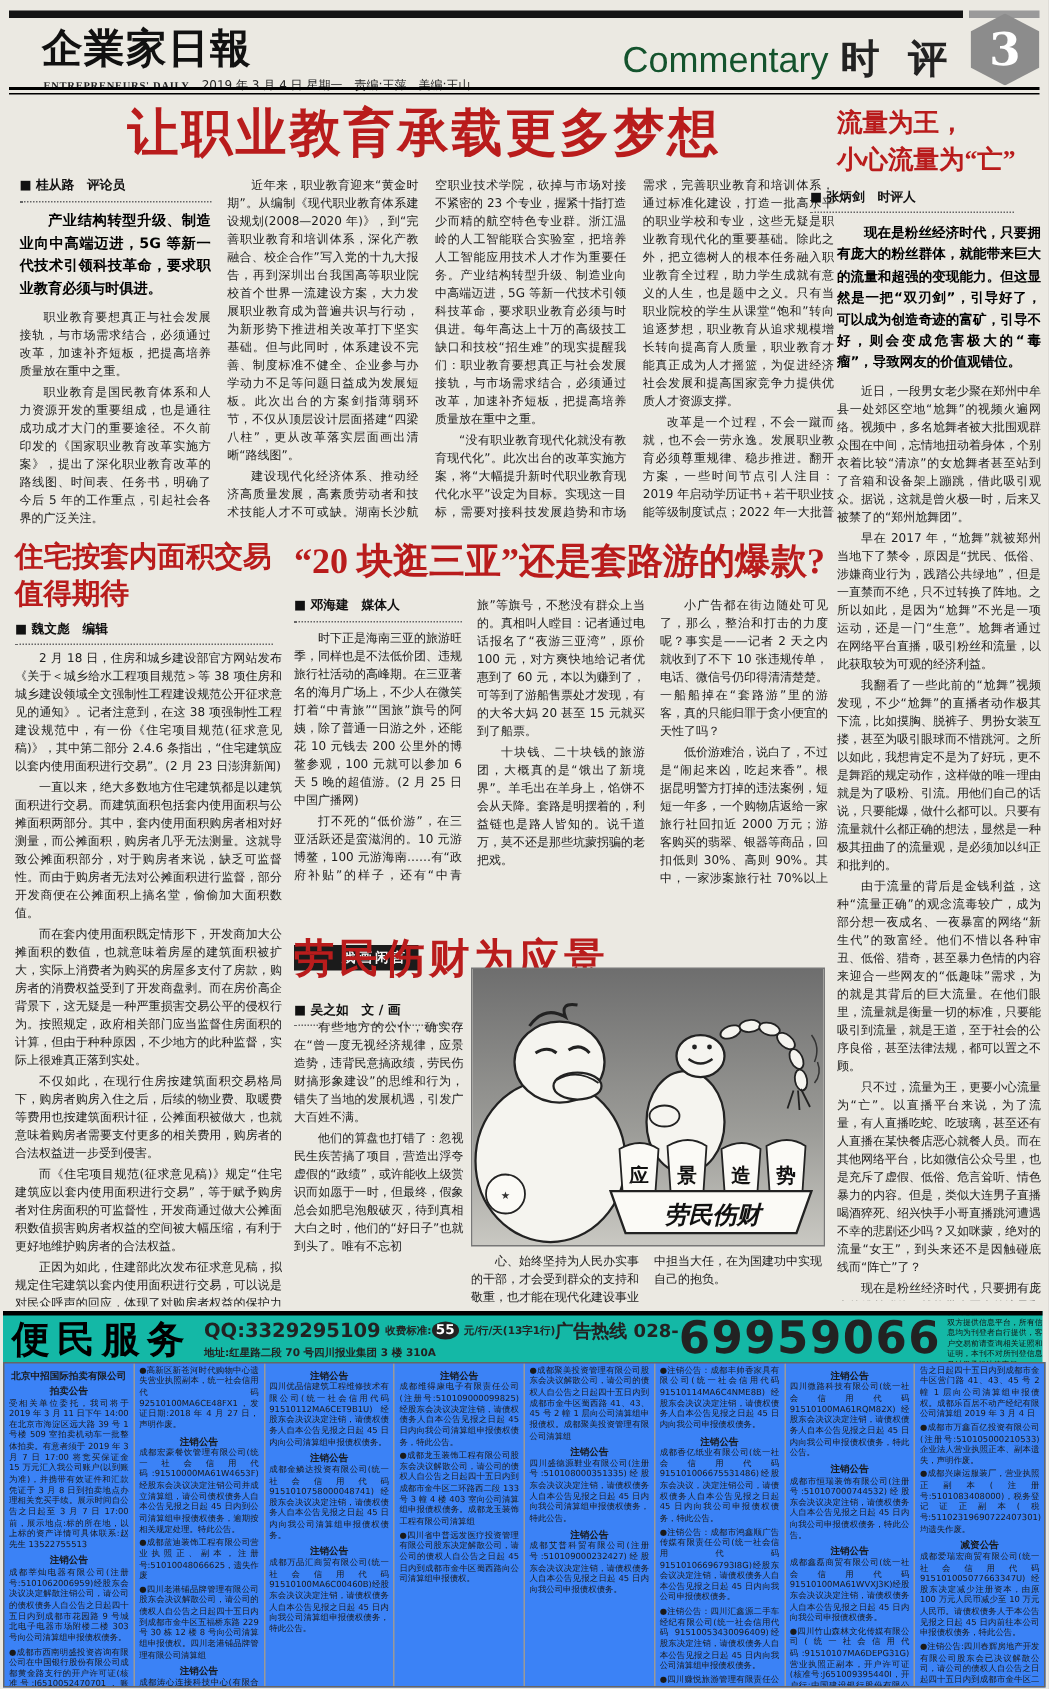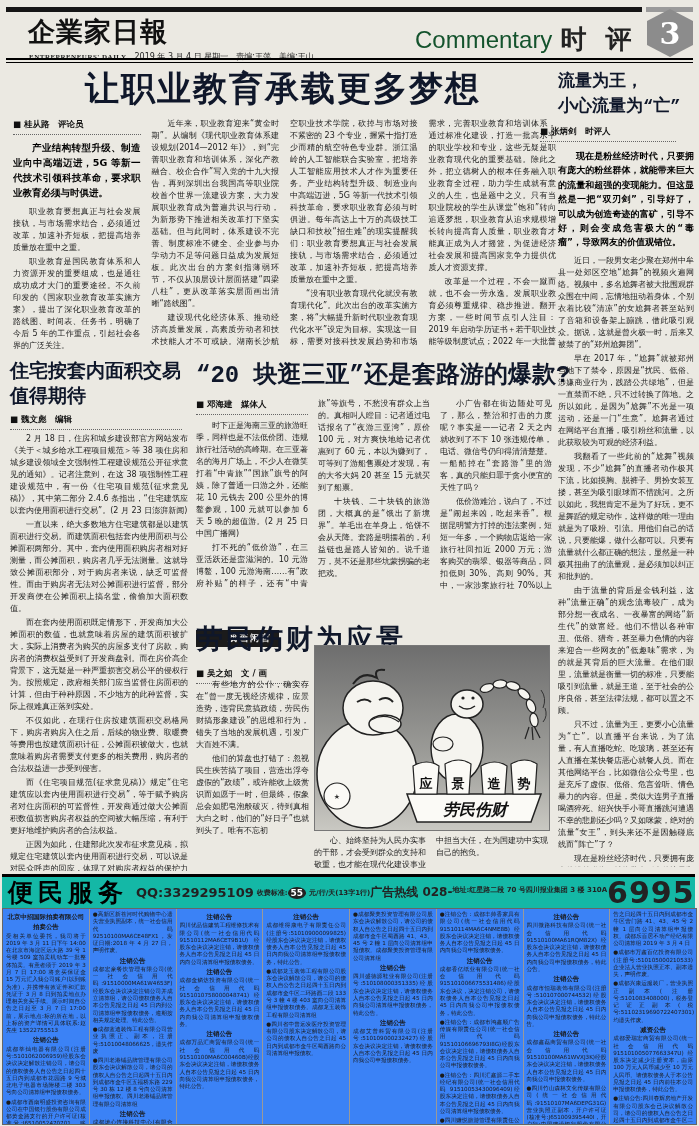--- a/index.html
+++ b/index.html
@@ -13,42 +13,42 @@
   .logo-en{font-size:7px;font-weight:bold;color:#222;letter-spacing:.5px;font-family:"Liberation Serif",serif;}
   .dateline{font-size:8px;color:#222;margin-left:8px;}
   .section-en{font-size:24px;color:#14532d;font-family:"Liberation Sans",sans-serif;}
   .section-cn{font-size:26px;font-weight:900;font-family:"DejaVu Serif",serif;letter-spacing:5px;margin-left:8px;}
   .hexagon{width:46px;height:48px;background:#8c8c8c;clip-path:polygon(50% 0,100% 25%,100% 75%,50% 100%,0 75%,0 25%);
            display:flex;align-items:center;justify-content:center;color:#fff;font-size:30px;font-weight:900;
            font-family:"DejaVu Serif",serif;}
   .rule2{border-top:2px solid #000;}
   .rule1{border-top:1px solid #000;}
   
-  .headline{font-family:Liberation Mono, monospace;font-weight:900;color:#0f172a;}
+  .headline{font-family:Liberation Serif, serif;font-weight:900;color:#b91c1c;}
   .byline{font-size:8.5px;font-weight:bold;color:#111;border-bottom:1px dotted #666;padding-bottom:3px;margin-bottom:5px;}
   .body-txt{font-size:8px;line-height:1.5;text-align:justify;color:#1c1c1c;overflow:hidden;}
   .para{text-indent:2em;margin:0 0 2px 0;}
   .lead{font-weight:bold;font-size:9.5px;line-height:1.6;text-indent:2em;margin:4px 0 5px 0;color:#000;}
   .cols4{column-count:4;column-gap:11px;}
   .cols3{column-count:3;column-gap:10px;}
   .cols2{column-count:2;column-gap:10px;}
   .kicker{background:#1b1b1b;color:#f3f3f3;font-size:9px;font-weight:bold;padding:2px 7px;letter-spacing:2px;display:inline-block;}
   
   .cartoon-box{border:1px solid #777;}
   
   .band{background:#14b8a6;border-top:3px solid #000;border-bottom:2px solid #000;
         display:flex;align-items:center;overflow:hidden;}
   .band-title{font-family:"DejaVu Serif",serif;font-weight:900;font-size:25px;letter-spacing:5px;color:#000;margin:0 8px 0 6px;white-space:nowrap;}
   .band-qq{font-size:13px;font-weight:900;white-space:nowrap;}
   .band-fee{font-size:7px;font-weight:bold;white-space:nowrap;margin-left:3px;}
   .fee-circle{background:#222;color:#fff;border-radius:50%;padding:1px 3px;font-size:9px;font-weight:900;}
   .band-hot{font-size:12px;font-weight:900;white-space:nowrap;margin-left:0;}
   .band-num{font-size:30px;font-weight:900;letter-spacing:1px;font-family:"DejaVu Sans",sans-serif;white-space:nowrap;line-height:1;}
   .band-addr{font-size:7px;font-weight:bold;white-space:nowrap;margin-top:1px;}
-  .band-mid{display:flex;flex-direction:row;justify-content:center;}
+  .band-mid{display:flex;flex-direction:column;justify-content:center;}
   .band-mid-row{display:flex;align-items:center;}
   .notice{width:112px;font-size:5.2px;line-height:1.35;color:#111;margin-left:4px;text-align:justify;}
   .notice b{font-size:6px;}
   
   .ads{display:flex;border:1px solid #666;background:#3b82f6;overflow:hidden;}
   .ad-col{flex:1 1 0;padding:2px 3px;border-right:1px solid #999;overflow:hidden;
           font-size:5.6px;line-height:1.3;text-align:justify;color:#1a1a1a;}
   .ad-col:last-child{border-right:none;}
   .ad-title{text-align:center;font-weight:bold;font-size:6.4px;margin:2px 0 1px 0;}
   .ad-text{margin-bottom:2px;}
@@ -77,21 +77,21 @@
   <div class="abs rule2" style="left:6px;top:58px;width:687px;"></div>
   <div class="abs rule1" style="left:6px;top:62px;width:687px;"></div>
 
   <div class="abs headline" style="left:10px;top:66px;width:546px;font-size:34px;text-align:center;letter-spacing:2px;">让职业教育承载更多梦想</div>
   <div class="abs body-txt cols4" style="left:13px;top:118px;width:543px;height:236px;">
     <div class="byline">■ 桂从路　评论员</div>
     <div class="lead">产业结构转型升级、制造业向中高端迈进，5G 等新一代技术引领科技革命，要求职业教育必须与时俱进。</div>
     <div>
         <div class="para">职业教育要想真正与社会发展接轨，与市场需求结合，必须通过改革，加速补齐短板，把提高培养质量放在重中之重。</div>
         <div class="para">职业教育是国民教育体系和人力资源开发的重要组成，也是通往成功成才大门的重要途径。不久前印发的《国家职业教育改革实施方案》，提出了深化职业教育改革的路线图、时间表、任务书，明确了今后 5 年的工作重点，引起社会各界的广泛关注。</div>
-        <div class="para">近年来，职业教育迎来“黄金时期”。从编制《现代职业教育体系建设规划(2014—2012 年)》，到“完善职业教育和培训体系，深化产教融合、校企合作”写入党的十九大报告，再到深圳出台我国高等职业院校首个世界一流建设方案，大力发展职业教育成为普遍共识与行动，为新形势下推进相关改革打下坚实基础。但与此同时，体系建设不完善、制度标准不健全、企业参与办学动力不足等问题日益成为发展短板。此次出台的方案剑指薄弱环节，不仅从顶层设计层面搭建“四梁八柱”，更从改革落实层面画出清晰“路线图”。</div>
+        <div class="para">近年来，职业教育迎来“黄金时期”。从编制《现代职业教育体系建设规划(2008—2020 年)》，到“完善职业教育和培训体系，深化产教融合、校企合作”写入党的十九大报告，再到深圳出台我国高等职业院校首个世界一流建设方案，大力发展职业教育成为普遍共识与行动，为新形势下推进相关改革打下坚实基础。但与此同时，体系建设不完善、制度标准不健全、企业参与办学动力不足等问题日益成为发展短板。此次出台的方案剑指薄弱环节，不仅从顶层设计层面搭建“四梁八柱”，更从改革落实层面画出清晰“路线图”。</div>
         <div class="para">建设现代化经济体系、推动经济高质量发展，高素质劳动者和技术技能人才不可或缺。湖南长沙航空职业技术学院，砍掉与市场对接不紧密的 23 个专业，握紧十指打造少而精的航空特色专业群。浙江温岭的人工智能联合实验室，把培养人工智能应用技术人才作为重要任务。产业结构转型升级、制造业向中高端迈进，5G 等新一代技术引领科技革命，要求职业教育必须与时俱进。每年高达上十万的高级技工缺口和技校“招生难”的现实提醒我们：职业教育要想真正与社会发展接轨，与市场需求结合，必须通过改革，加速补齐短板，把提高培养质量放在重中之重。</div>
         <div class="para">“没有职业教育现代化就没有教育现代化”。此次出台的改革实施方案，将“大幅提升新时代职业教育现代化水平”设定为目标。实现这一目标，需要对接科技发展趋势和市场需求，完善职业教育和培训体系，通过标准化建设，打造一批高水平的职业学校和专业，这些无疑是职业教育现代化的重要基础。除此之外，把立德树人的根本任务融入职业教育全过程，助力学生成就有意义的人生，也是题中之义。只有当职业院校的学生从课堂“饱和”转向追逐梦想，职业教育从追求规模增长转向提高育人质量，职业教育才能真正成为人才摇篮，为促进经济社会发展和提高国家竞争力提供优质人才资源支撑。</div>
         <div class="para">改革是一个过程，不会一蹴而就，也不会一劳永逸。发展职业教育必须尊重规律、稳步推进。翻开方案，一些时间节点引人注目：2019 年启动学历证书＋若干职业技能等级制度试点；2022 年一大批普通本科高等学校向应用型转变。这样的时间节点，勾勒出我国职业教育现代化的清晰脉络，也标注了深化改革的各个生长点。当然，改革阵痛难以避免、挑战不容忽视。比如，如何落实方案提出的各级政府部门“由注重‘办’职业教育向‘管理与服务’过渡”？怎样切实激励社会力量参与办学？面对这些问题，只有拿出攻坚克难的智慧和勇气，才能让改革举措落地开花。</div>
       </div>
   </div>
 
   <div class="abs headline" style="left:10px;top:360px;width:180px;font-size:19px;line-height:1.3;">
     <div>住宅按套内面积交易</div>
     <div>值得期待</div>
   </div>

